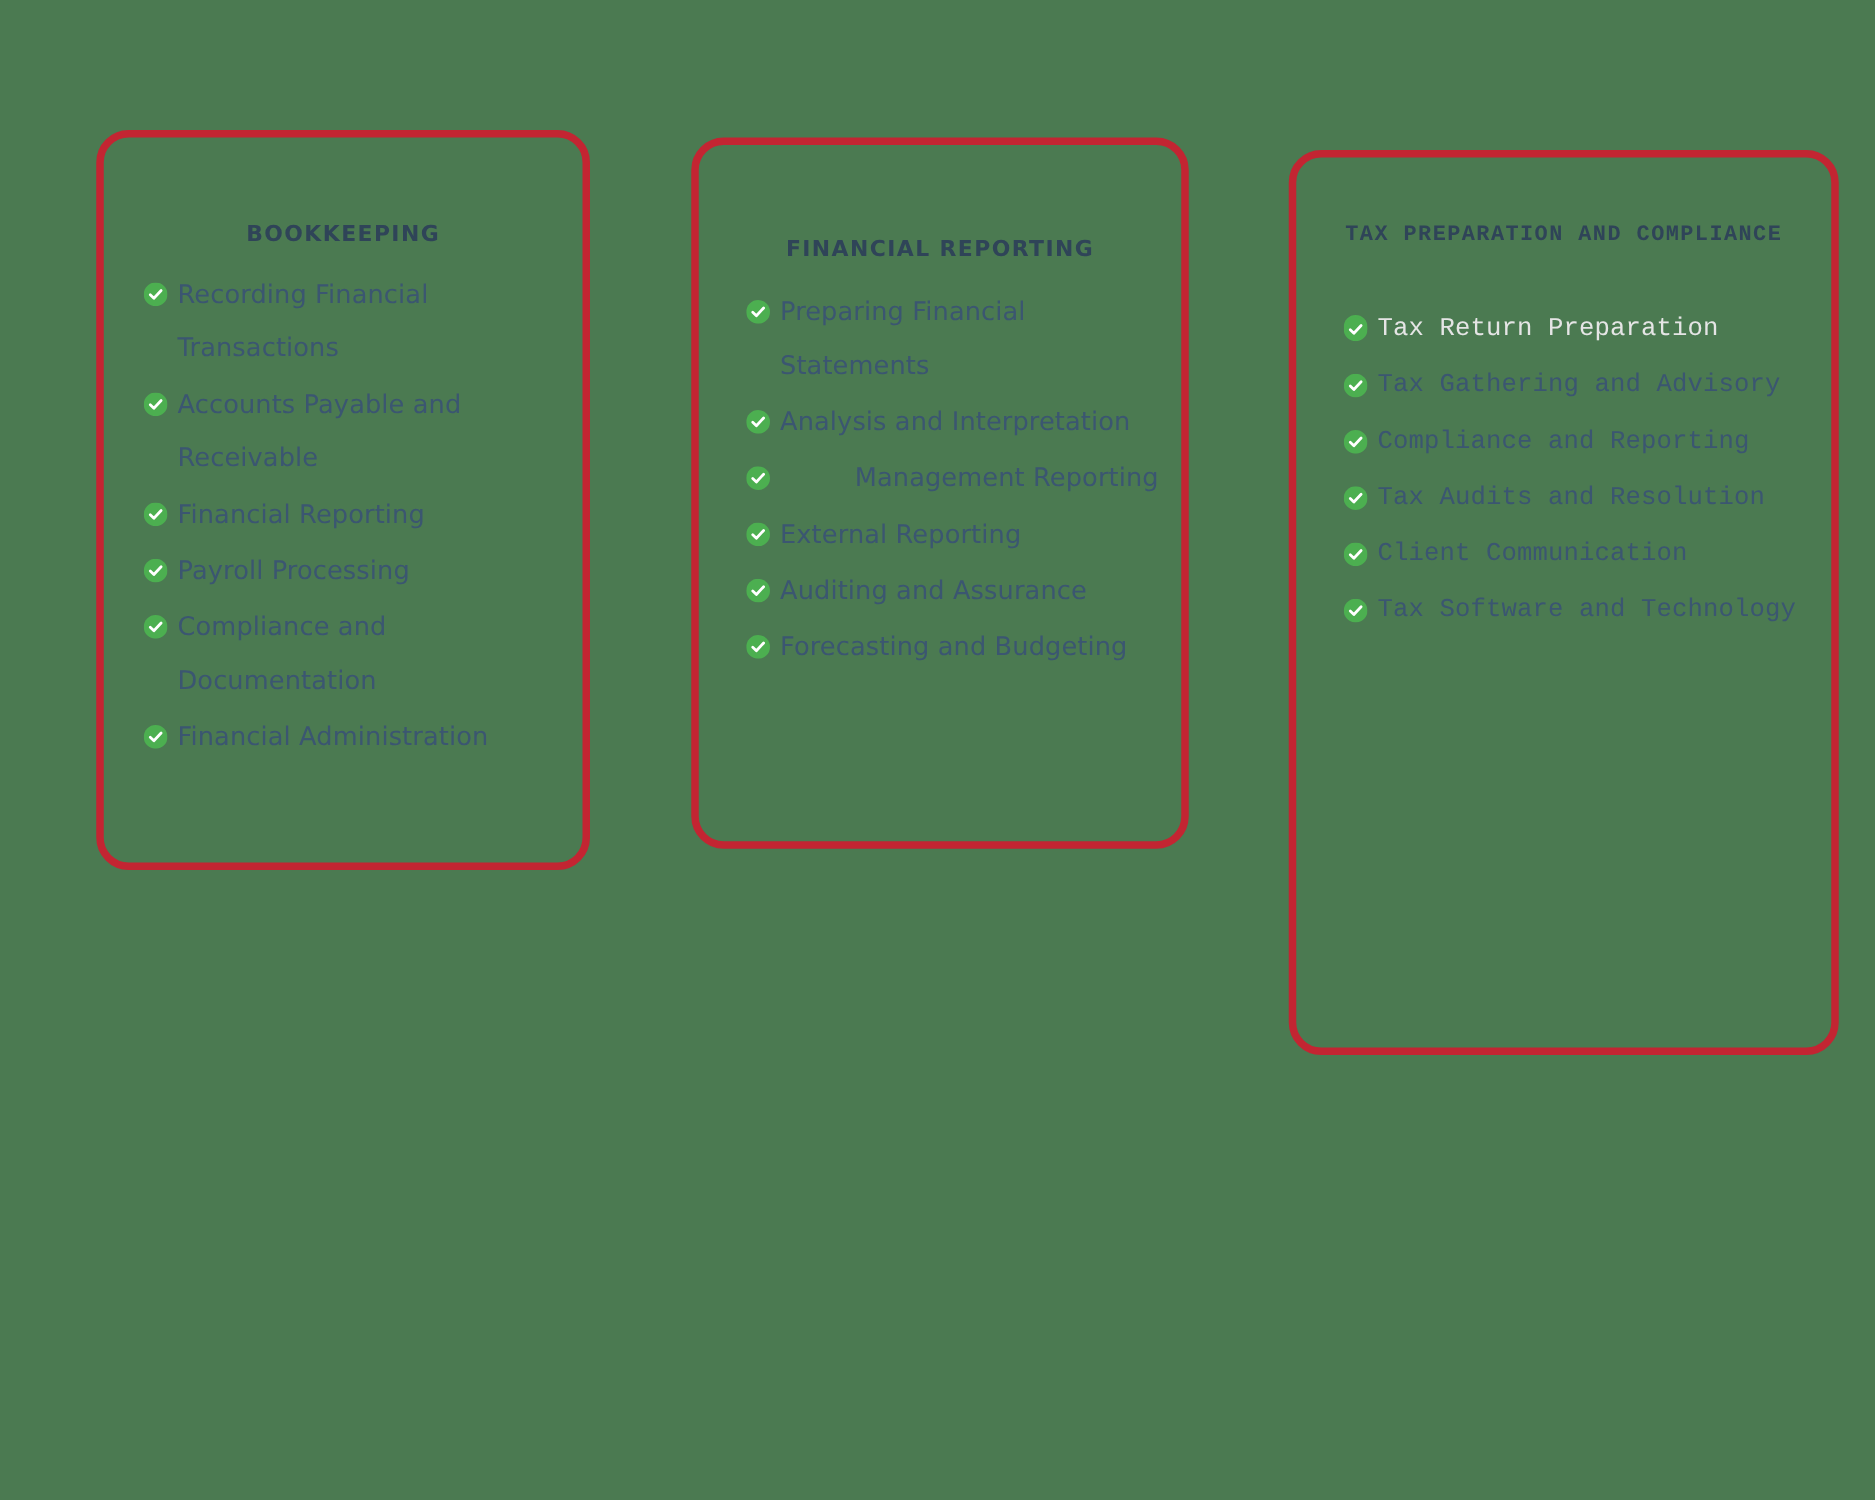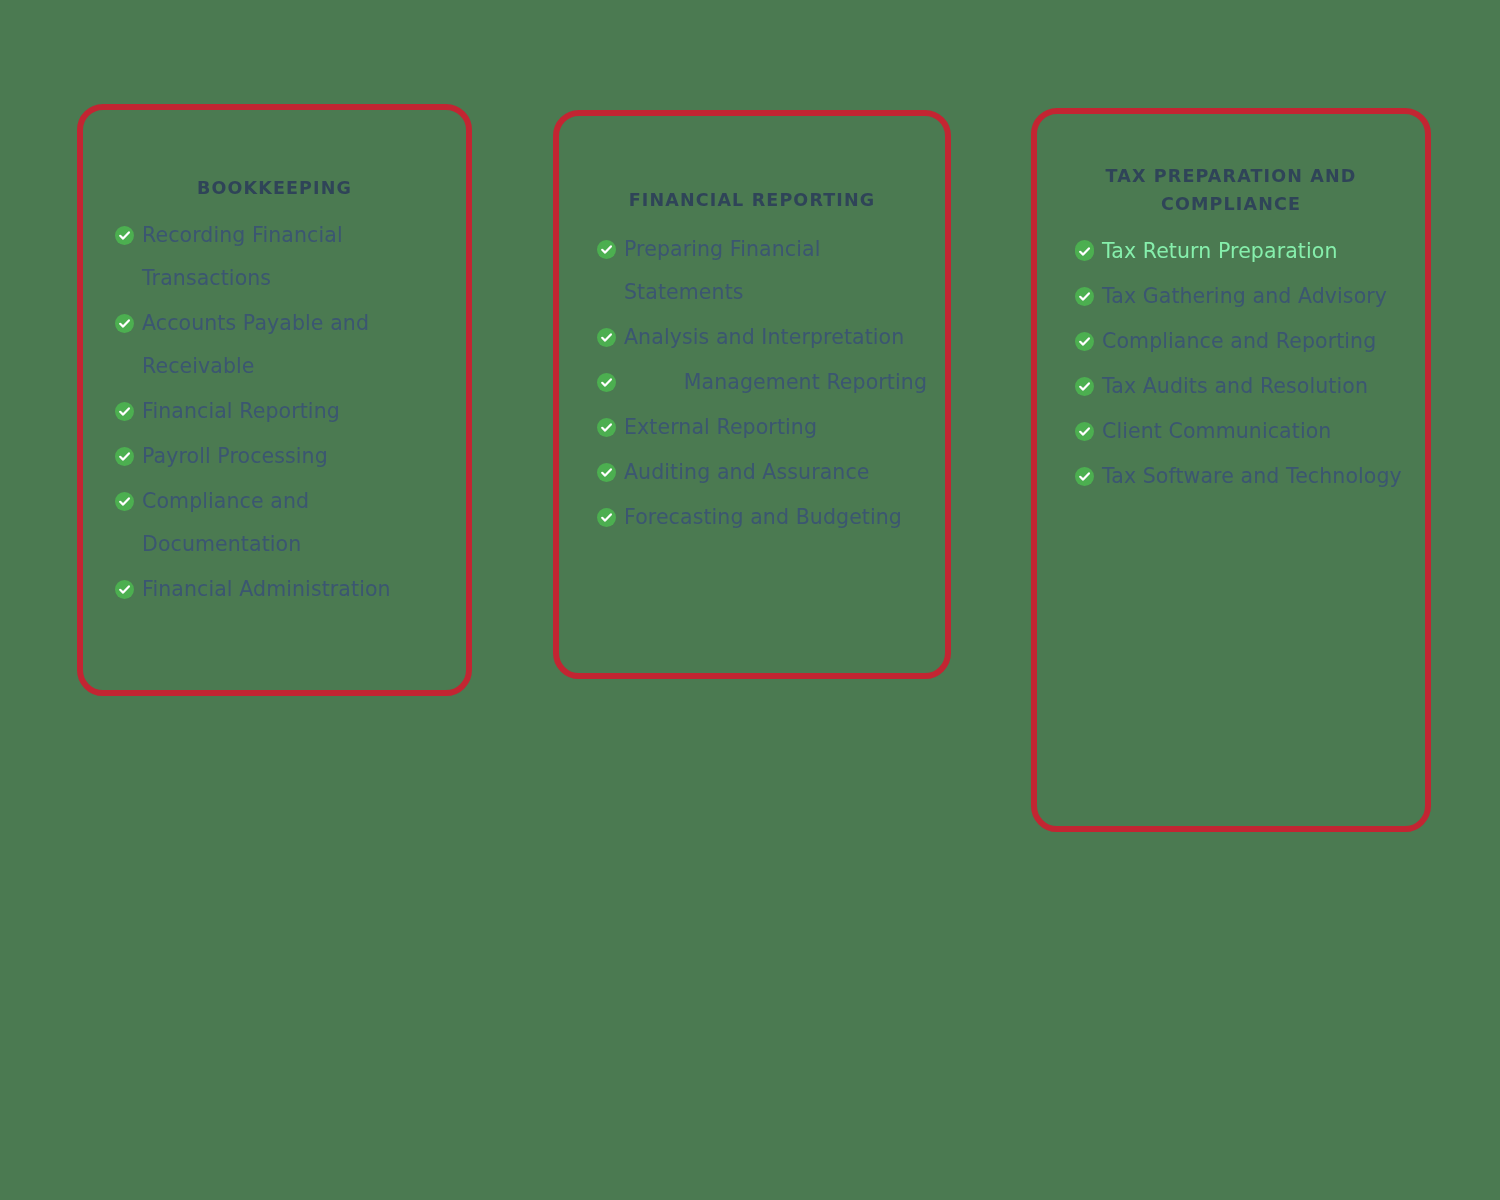--- a/index.html
+++ b/index.html
@@ -24,21 +24,21 @@
     position: absolute;
     box-sizing: border-box;
     border: 6px solid #c32532;
     border-radius: 26px;
     background: transparent;
   }
 
   
   .card-0 { left: 77px;   top: 104px; width: 395px; height: 592px; }
   .card-1 { left: 553px;  top: 110px; width: 398px; height: 569px; }
-  .card-2 { left: 1031px; top: 108px; width: 400px; height: 724px; }
+  .card-2 { left: 1031px; top: 120px; width: 440px; height: 724px; font-family: Liberation Mono, monospace; }
 
   .card-title {
     position: absolute;
     left: 28px;
     right: 28px;
     text-align: center;
     color: #2f4458;
     font-weight: bold;
     font-size: 17.5px;
     letter-spacing: 1.15px;
@@ -208,21 +208,21 @@
     <h2 class="card-title" style="color: rgb(47, 68, 88);">TAX PREPARATION AND COMPLIANCE</h2>
     <ul class="item-list">
         <li class="list-item" style="color: rgb(59, 86, 113);">
     <span class="check-icon">
       <svg width="19" height="19" viewBox="0 0 19 19" xmlns="http://www.w3.org/2000/svg">
         <circle cx="9.5" cy="9.5" r="9.5" fill="#4caf50"></circle>
         <path d="M5.2 9.8 L8.1 12.6 L13.9 6.4" stroke="#ffffff" stroke-width="2.2" fill="none" stroke-linecap="round" stroke-linejoin="round"></path>
       </svg>
     </span>
   </li>
-        <li class="list-item" style="color: #86efac;">
+        <li class="list-item" style="color: #e5e5e5;">
     <span class="check-icon">
       <svg width="19" height="19" viewBox="0 0 19 19" xmlns="http://www.w3.org/2000/svg">
         <circle cx="9.5" cy="9.5" r="9.5" fill="#4caf50"></circle>
         <path d="M5.2 9.8 L8.1 12.6 L13.9 6.4" stroke="#ffffff" stroke-width="2.2" fill="none" stroke-linecap="round" stroke-linejoin="round"></path>
       </svg>
     </span>
     <span class="item-label">Tax Return Preparation</span>
   </li>
         <li class="list-item" style="color: rgb(59, 86, 113);">
     <span class="check-icon">

